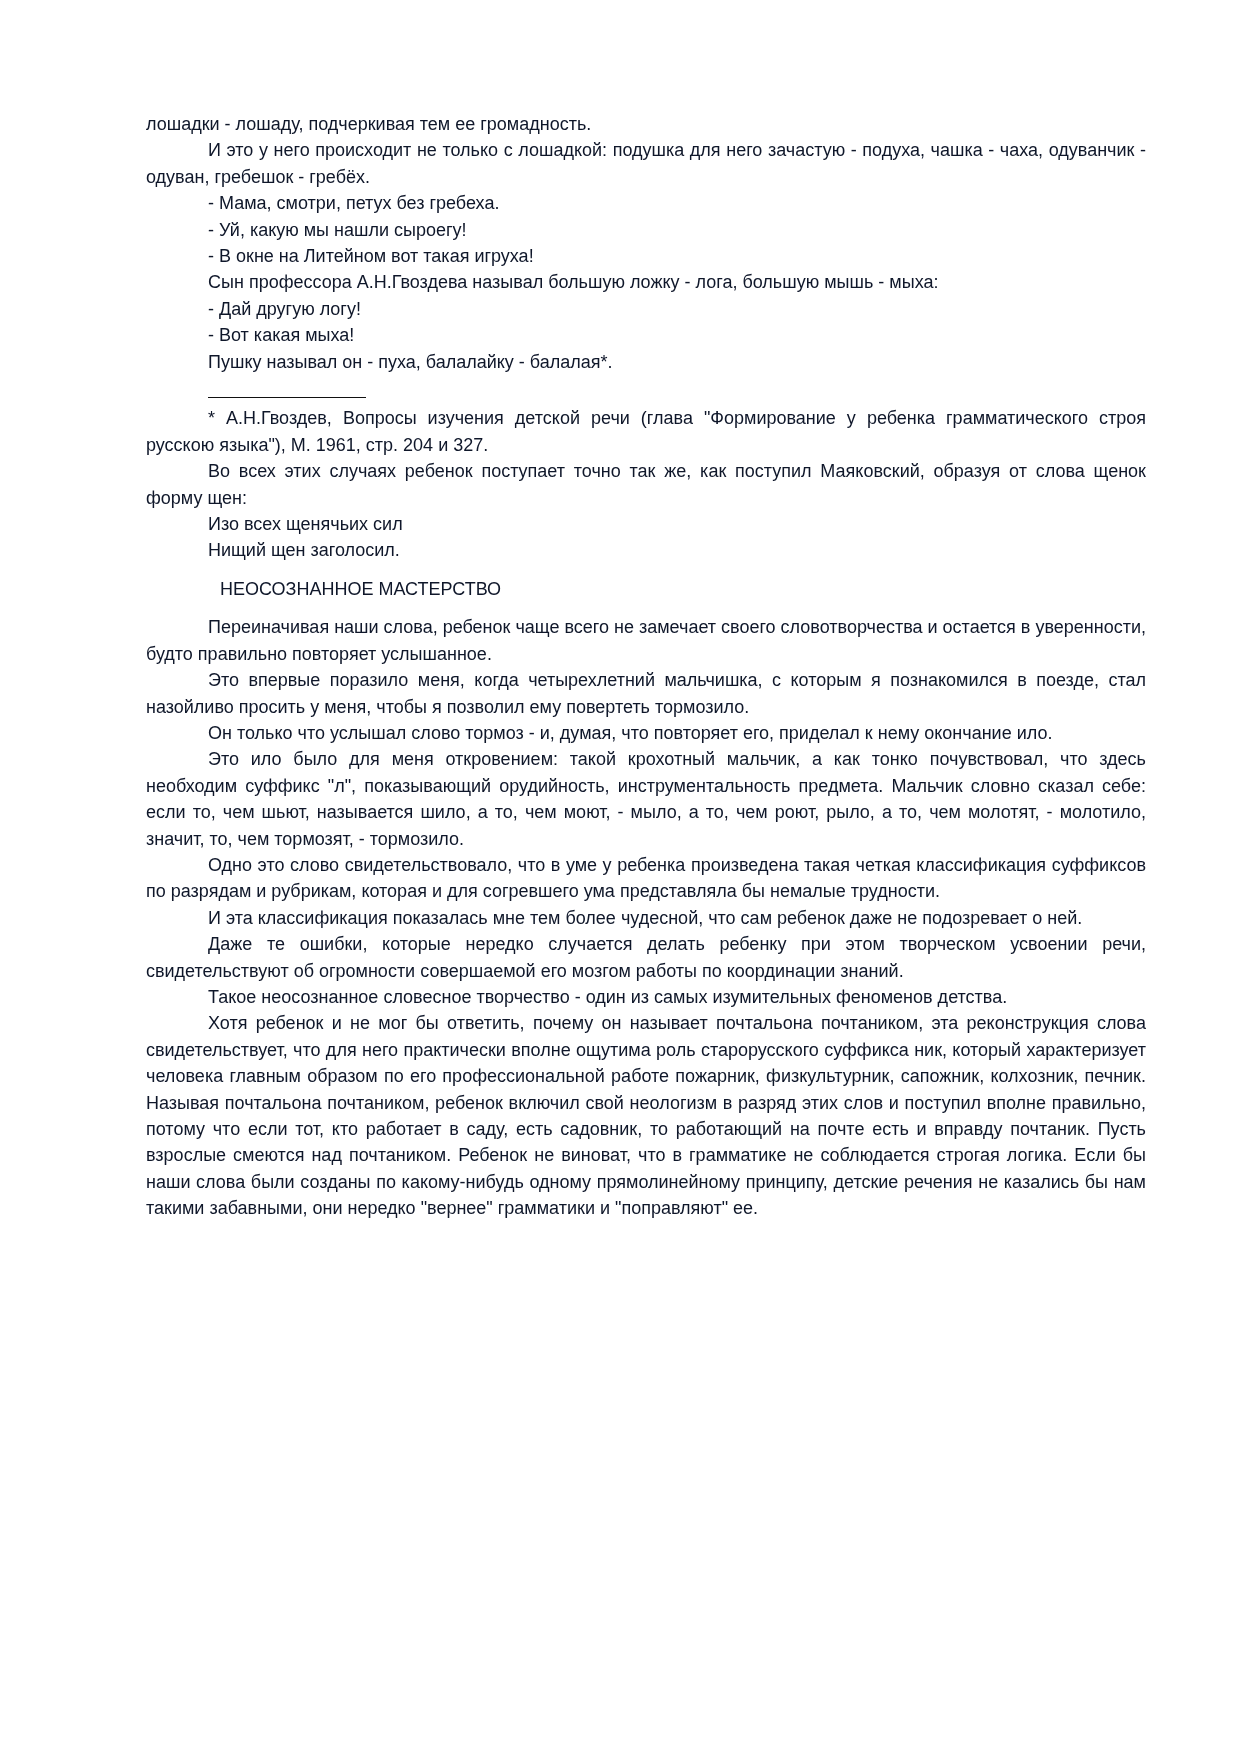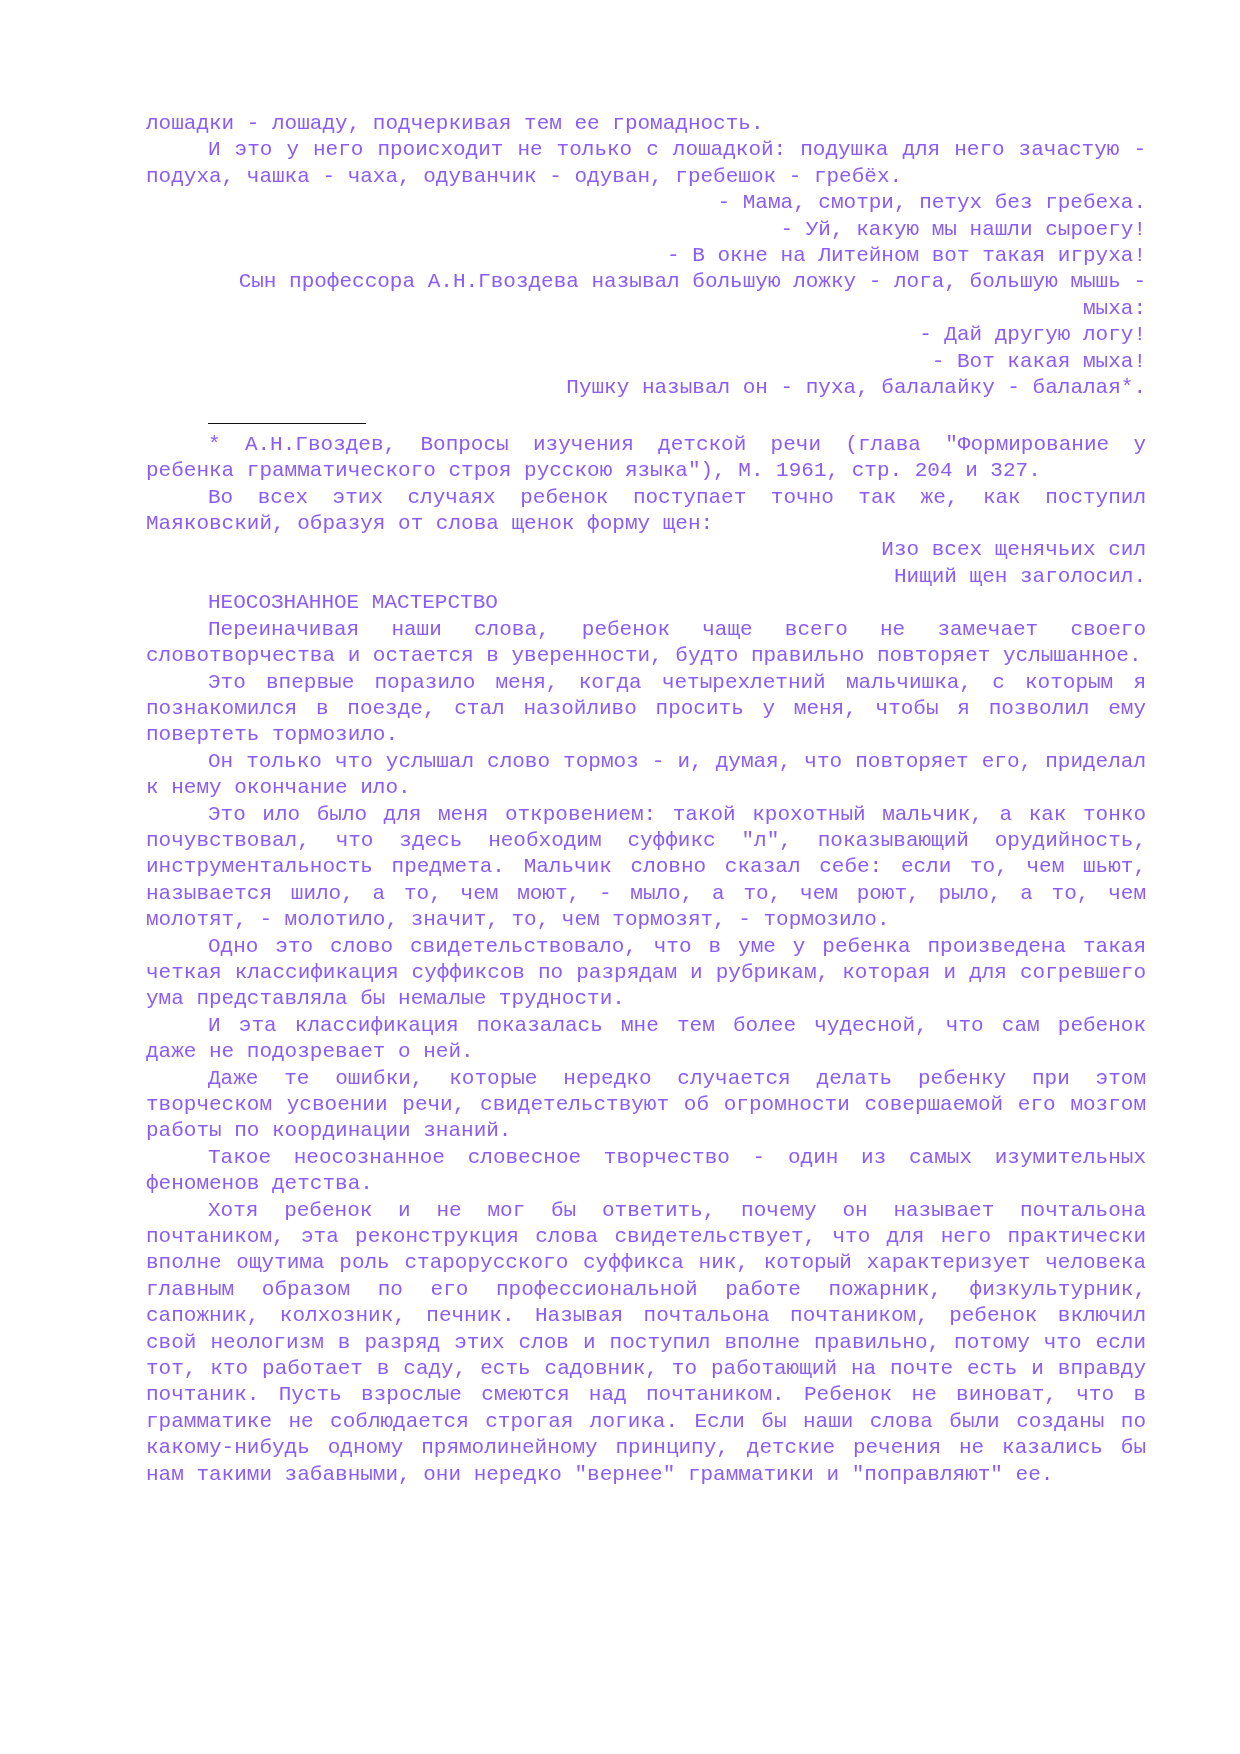--- a/index.html
+++ b/index.html
@@ -2,31 +2,31 @@
 <html><head>
   <meta charset="utf-8">
   <style>
     html, body { margin: 0; padding: 0; background: #ffffff; }
     body { width: 1240px; height: 1754px; position: relative; overflow: hidden; }
     .page {
       position: absolute;
       left: 146px;
       top: 111px;
       width: 1000px;
-      font-family: Liberation Mono, monospace;
-      font-size: 21px;
+      font-family: Liberation Sans, sans-serif;
+      font-size: 18px;
       line-height: 26.4px;
-      color: #8b5cf6;
+      color: #0f172a;
     }
     .p { margin: 0; text-align: justify; text-indent: 62px; }
     .p.noindent { text-indent: 0; }
-    .p.left { text-align: right; }
+    .p.left { text-align: left; }
     .rule-wrap { height: 26.4px; position: relative; margin-top: 4px; }
     .rule { position: absolute; left: 62px; top: 18px; width: 158px; height: 0; border-top: 1.5px solid #111; }
-    .heading { margin: 0; text-indent: 62px; text-transform: none; }
+    .heading { margin: 12px; text-indent: 62px; text-transform: none; }
   </style>
 </head>
 <body>
 
 <div class="page">
   <p class="p noindent">лошадки - лошаду, подчеркивая тем ее громадность.</p>
   <p class="p">И это у него происходит не только с лошадкой: подушка для него зачастую - подуха, чашка - чаха, одуванчик - одуван, гребешок - гребёх.</p>
   <p class="p left">- Мама, смотри, петух без гребеха.</p>
   <p class="p left">- Уй, какую мы нашли сыроегу!</p>
   <p class="p left">- В окне на Литейном вот такая игруха!</p>

